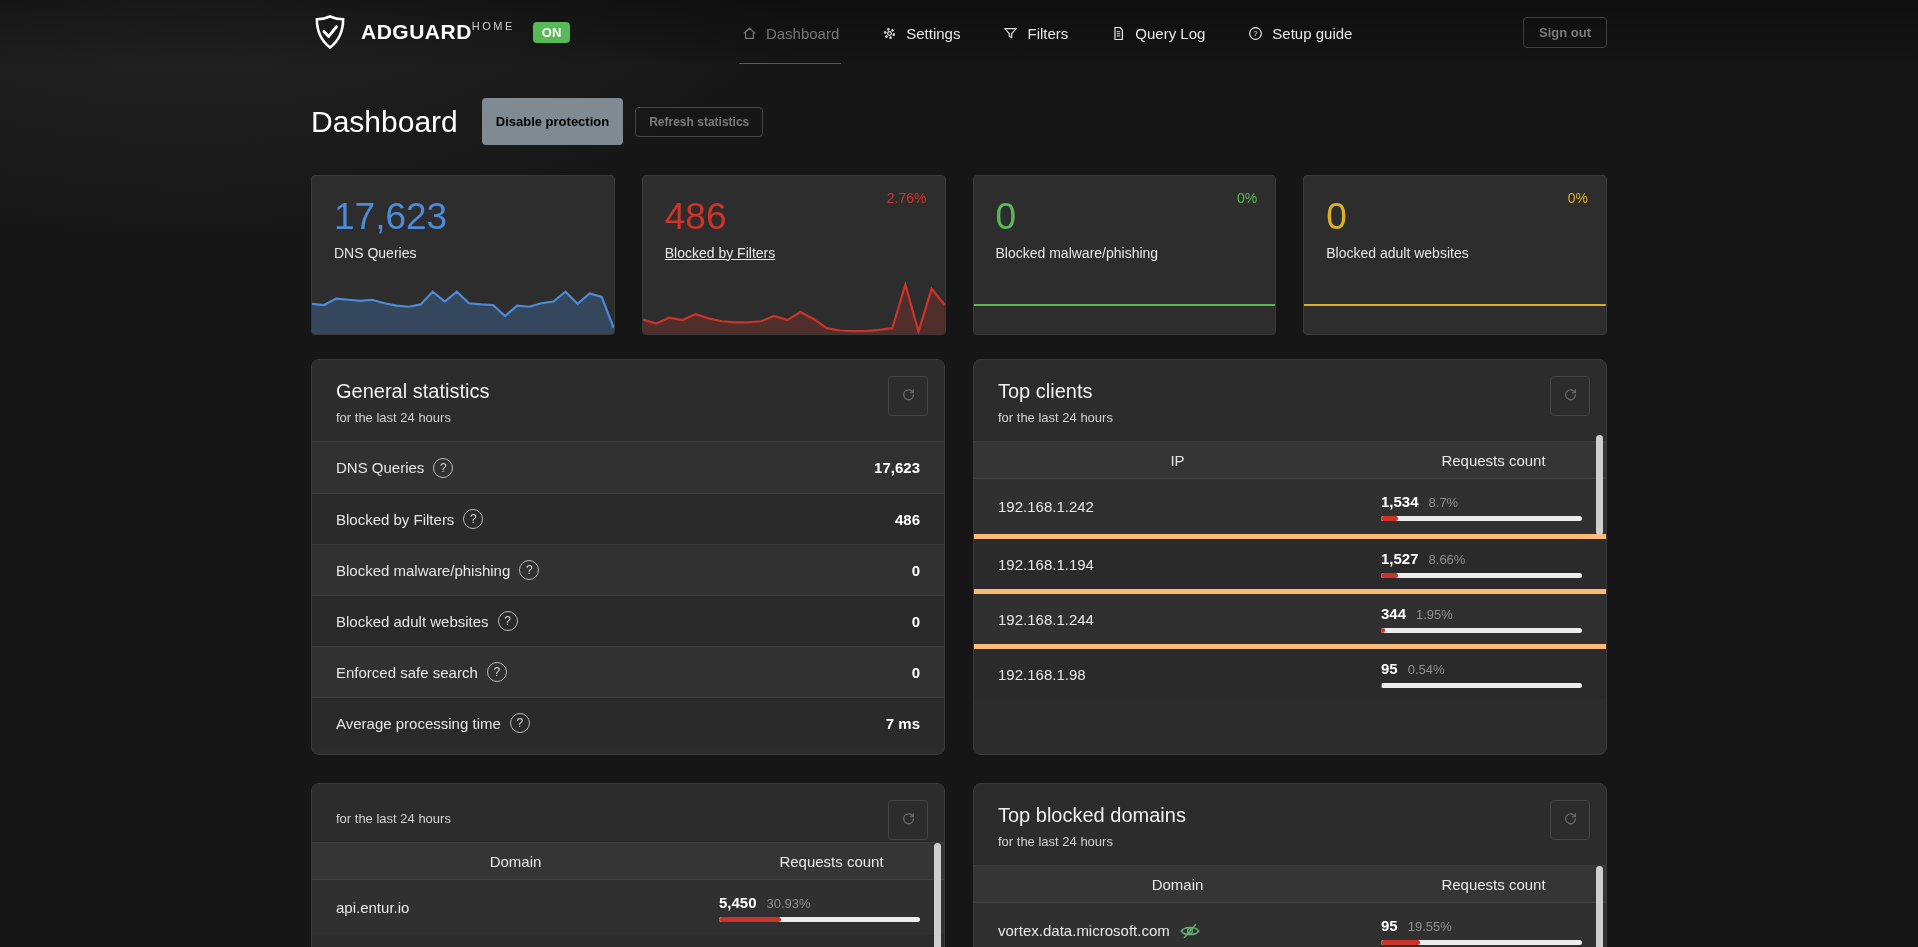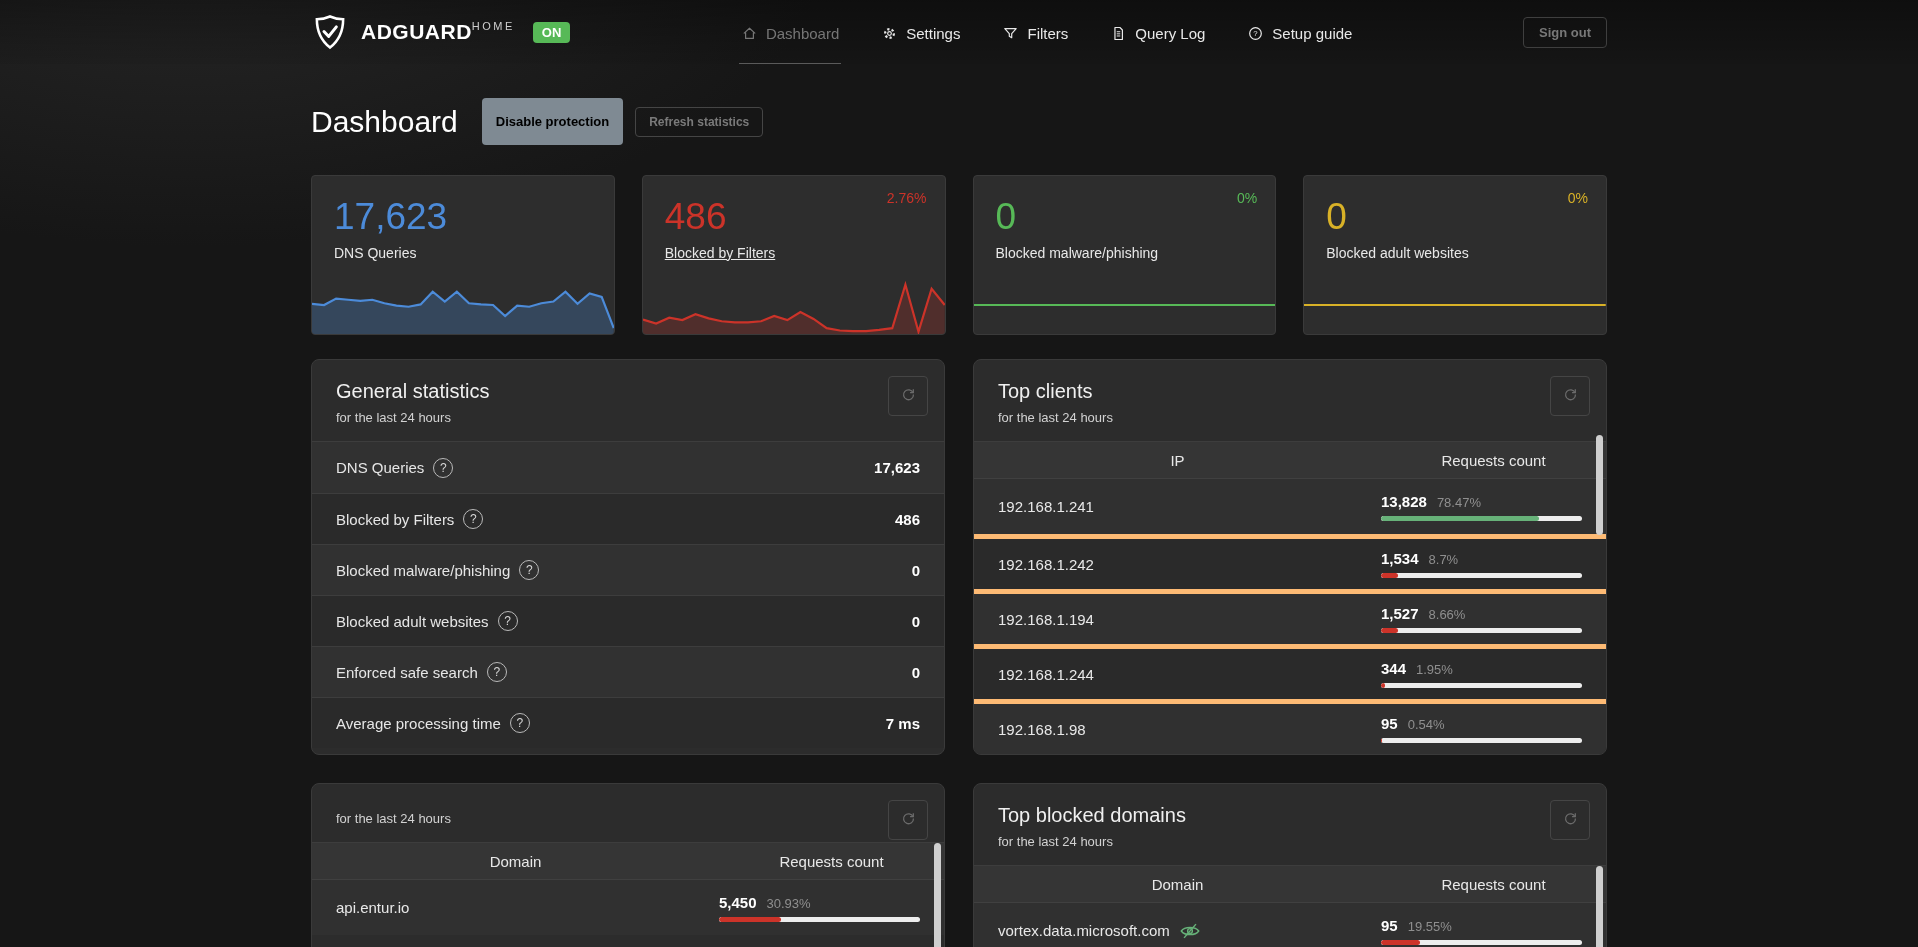--- a/index.html
+++ b/index.html
@@ -259,34 +259,20 @@
           </button>
       </div>
       <div class="tbl">
         <div class="tbl-head">
           <div class="c1">IP</div>
           <div class="c2">Requests count</div>
         </div>
         <div>
             <div class="trow">
               <span class="name">
-                <span>192.168.1.241</span>
-              </span>
-              <span class="count-cell">
-                <span class="count-line">
-                  <span class="count-num">13,828</span>
-                  <span class="count-pct">78.47%</span>
-                </span>
-                <span class="bar-track" style="display:block">
-                  <span class="bar-fill" style="width:78.47%; background:#67b279"></span>
-                </span>
-              </span>
-            </div>
-            <div class="trow">
-              <span class="name">
                 <span>192.168.1.242</span>
               </span>
               <span class="count-cell">
                 <span class="count-line">
                   <span class="count-num">1,534</span>
                   <span class="count-pct">8.7%</span>
                 </span>
                 <span class="bar-track" style="display:block">
                   <span class="bar-fill" style="width:8.7%; background:#cc3329"></span>
                 </span>

